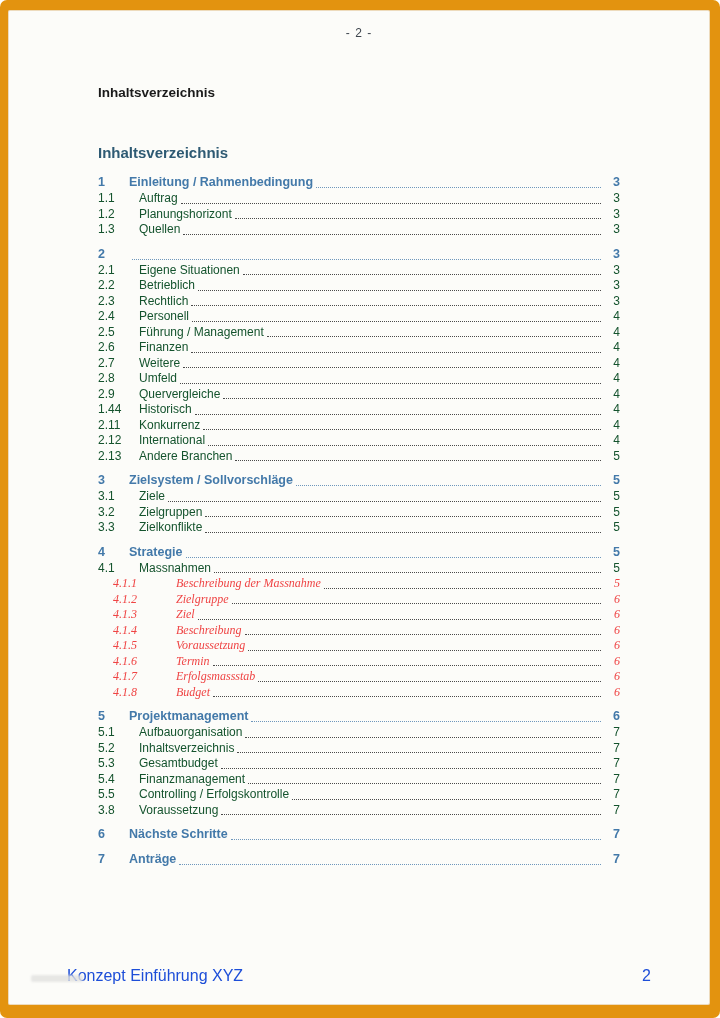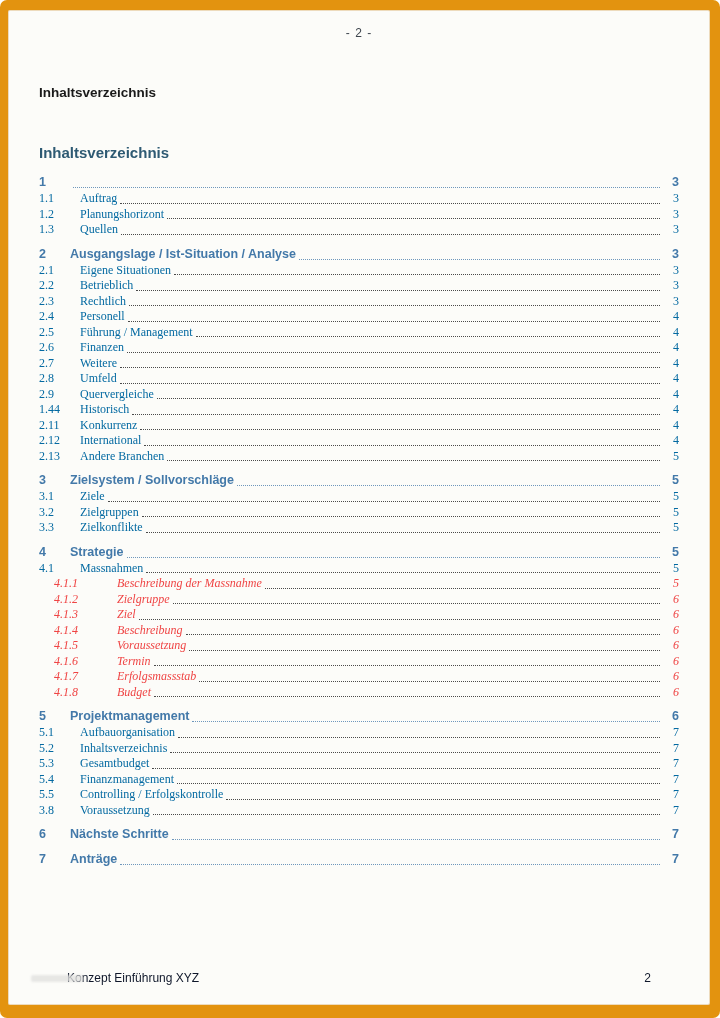--- a/index.html
+++ b/index.html
@@ -22,21 +22,21 @@
     box-shadow:inset 0 0 0 1px rgba(190,120,10,0.25);
   }
   .hdr-pagenum{
     text-align:center;
     padding-top:16px;
     font-size:12px;
     color:#3d454d;
     letter-spacing:1px;
   }
   .content{
-    margin:0 31px;
+    margin:0 90px;
   }
   .doc-heading{
     margin-top:45px;
     font-size:13.5px;
     font-weight:bold;
     color:#1a1a1a;
   }
   .toc-title{
     margin-top:44px;
     font-size:15px;
@@ -71,40 +71,40 @@
     font-family:"Liberation Sans",sans-serif;
     font-weight:bold;
     font-size:12.5px;
     color:#4379A9;
   }
   .lvl1:first-child{ margin-top:0; }
   .lvl1 .num{ width:31px; }
   .lvl1 .leader{ border-bottom-color:#6E97BC; }
   
   .lvl2{
-    font-family:Liberation Serif, serif;
-    color:#0369a1;
+    font-family:Liberation Sans, sans-serif;
+    color:#14532d;
   }
   .lvl2 .num{ width:41px; }
   
   .lvl3{
     font-family:"Liberation Serif","DejaVu Serif",serif;
     font-style:italic;
     color:#ef4444;
     padding-left:15px;
   }
   .lvl3 .num{ width:63px; }
   .footer{
     position:absolute;
     left:59px; right:59px; bottom:20px;
     display:flex;
     justify-content:space-between;
     align-items:center;
-    font-size:12px;
-    color:#0f172a;
+    font-size:16px;
+    color:#1d4ed8;
   }
   .watermark{
     position:absolute;
     left:-36px; bottom:3px;
     width:52px; height:7px;
     background:#e2e2e0;
     border-radius:2px;
     filter:blur(1px);
     opacity:0.8;
   }
@@ -119,20 +119,21 @@
     <div class="hdr-pagenum">- 2 -</div>
 
     <div class="content">
       <div class="doc-heading">Inhaltsverzeichnis</div>
 
       <div class="toc-title">Inhaltsverzeichnis</div>
 
       <div class="toc-list">
           <div class="row lvl1">
             <span class="num">1</span>
+            <span class="title">Einleitung / Rahmenbedingung</span>
             <span class="leader"></span>
             <span class="pg">3</span>
           </div>
           <div class="row lvl2">
             <span class="num">1.1</span>
             <span class="title">Auftrag</span>
             <span class="leader"></span>
             <span class="pg">3</span>
           </div>
           <div class="row lvl2">
@@ -142,21 +143,20 @@
             <span class="pg">3</span>
           </div>
           <div class="row lvl2">
             <span class="num">1.3</span>
             <span class="title">Quellen</span>
             <span class="leader"></span>
             <span class="pg">3</span>
           </div>
           <div class="row lvl1">
             <span class="num">2</span>
-            <span class="title">Ausgangslage / Ist-Situation / Analyse</span>
             <span class="leader"></span>
             <span class="pg">3</span>
           </div>
           <div class="row lvl2">
             <span class="num">2.1</span>
             <span class="title">Eigene Situationen</span>
             <span class="leader"></span>
             <span class="pg">3</span>
           </div>
           <div class="row lvl2">

